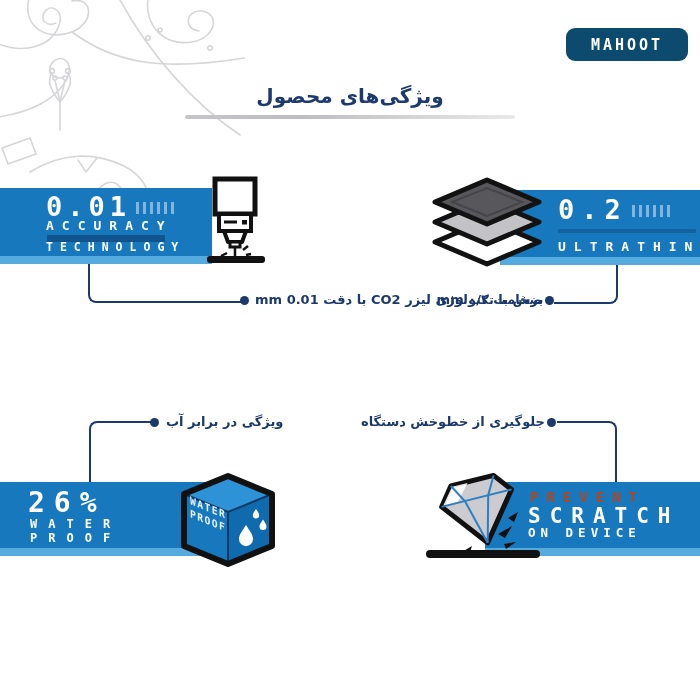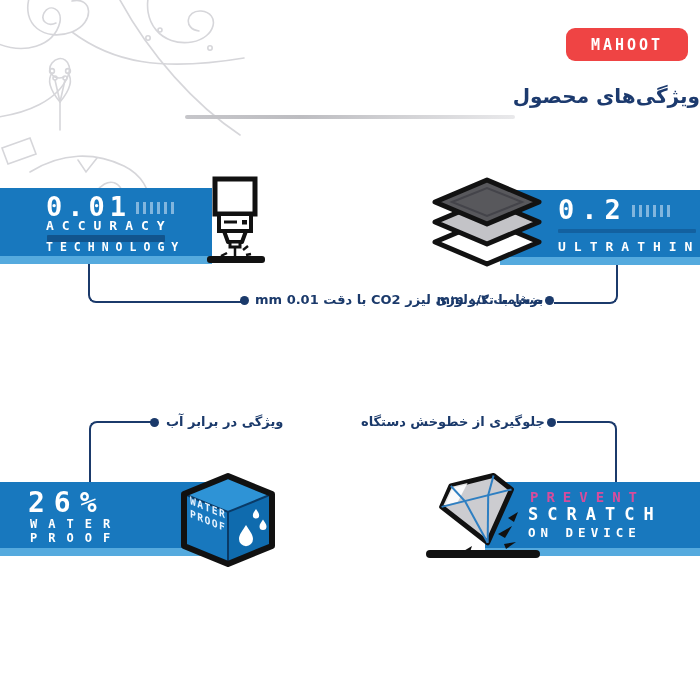--- a/index.html
+++ b/index.html
@@ -12,24 +12,24 @@
   .techno{font-family:"DejaVu Sans Mono",monospace;font-weight:bold;color:#ffffff;
       position:absolute;line-height:1;white-space:nowrap;}
   .banner{position:absolute;background:#1878be;}
   .strip{position:absolute;background:#55aade;}
   .connector{position:absolute;border:0 solid #1b3a6b;}
   .dot{position:absolute;width:9px;height:9px;border-radius:50%;background:#1b3a6b;}
   .ticks{position:absolute;background:repeating-linear-gradient(90deg,rgba(215,232,248,.55) 0 3px,transparent 3px 7px);}
   .ghost-bar{position:absolute;background:rgba(9,48,92,.5);filter:blur(.4px);border-radius:1px;}
   .ghost-line{position:absolute;background:rgba(9,48,92,.3);border-radius:1px;}
   .badge{position:absolute;left:566px;top:28px;width:122px;height:33px;border-radius:9px;
-     background:#ef4444;display:flex;align-items:center;justify-content:center;}
+     background:#0c4a6e;display:flex;align-items:center;justify-content:center;}
   .badge span{color:#fff;font-family:"DejaVu Sans Mono",monospace;font-weight:bold;
      font-size:15px;letter-spacing:3px;}
-  .title{position:absolute;left:0;top:84px;width:100%;text-align:right;color:#1c3a6e;
+  .title{position:absolute;left:0;top:84px;width:100%;text-align:center;color:#1c3a6e;
      font-weight:bold;font-size:20px;direction:rtl;}
   .divider{position:absolute;left:185px;top:115px;width:330px;height:4px;border-radius:2px;
      background:linear-gradient(90deg,#c6c6ca 0%,#bdbdc1 35%,#e9e9eb 100%);}
   svg{position:absolute;overflow:visible;}
 </style>
 </head>
 <body>
 
 <div class="canvas">
 
@@ -134,22 +134,22 @@
       <path transform="translate(87,57) scale(0.5)" d="M0,-11 C3.5,-5.5 7,-1.5 7,3 A7,7.2 0 1,1 -7,3 C-7,-1.5 -3.5,-5.5 0,-11 Z"></path>
     </g>
   </svg>
 
   <div class="fa" style="right:155px;top:414px;">جلوگیری از خطوخش دستگاه</div>
   <div class="dot" style="left:547px;top:418px;"></div>
   <div class="connector" style="left:557px;top:421px;width:58px;height:61px;border-top-width:2px;border-right-width:2px;border-top-right-radius:8px;"></div>
 
   <div class="banner" style="left:485px;top:482px;width:215px;height:66px;"></div>
   <div class="strip" style="left:485px;top:548px;width:215px;height:8px;"></div>
-  <div class="techno" style="left:530px;top:490px;font-size:14px;letter-spacing:8px;color:#ec4899;opacity:.9;">PREVENT</div>
-  <div class="techno" style="left:528px;top:506px;font-size:17px;letter-spacing:9px;">SCRATCH</div>
+  <div class="techno" style="left:530px;top:490px;font-size:14px;letter-spacing:8px;color:#c2410c;opacity:.9;">PREVENT</div>
+  <div class="techno" style="left:528px;top:506px;font-size:21px;letter-spacing:9px;">SCRATCH</div>
   <div class="techno" style="left:528px;top:527px;font-size:12.5px;letter-spacing:5px;">ON DEVICE</div>
 
   <svg style="left:424px;top:470px;" width="122" height="92" viewBox="0 0 122 92">
     <rect x="2" y="80" width="114" height="8" rx="4" fill="#111"></rect>
     <g transform="translate(54,34) rotate(-14)">
       <polygon points="-36,-6 -22,-24 22,-24 36,-6 0,40" fill="#ccccd0" stroke="#111" stroke-width="5" stroke-linejoin="round"></polygon>
       <polygon points="-34,-7 -21,-23 -5,-23 -19,-7" fill="#ffffff" opacity="0.9"></polygon>
       <g stroke="#2e7fc2" stroke-width="2" fill="none">
         <line x1="-36" y1="-6" x2="36" y2="-6"></line>
         <line x1="-22" y1="-24" x2="-12" y2="-6"></line>

